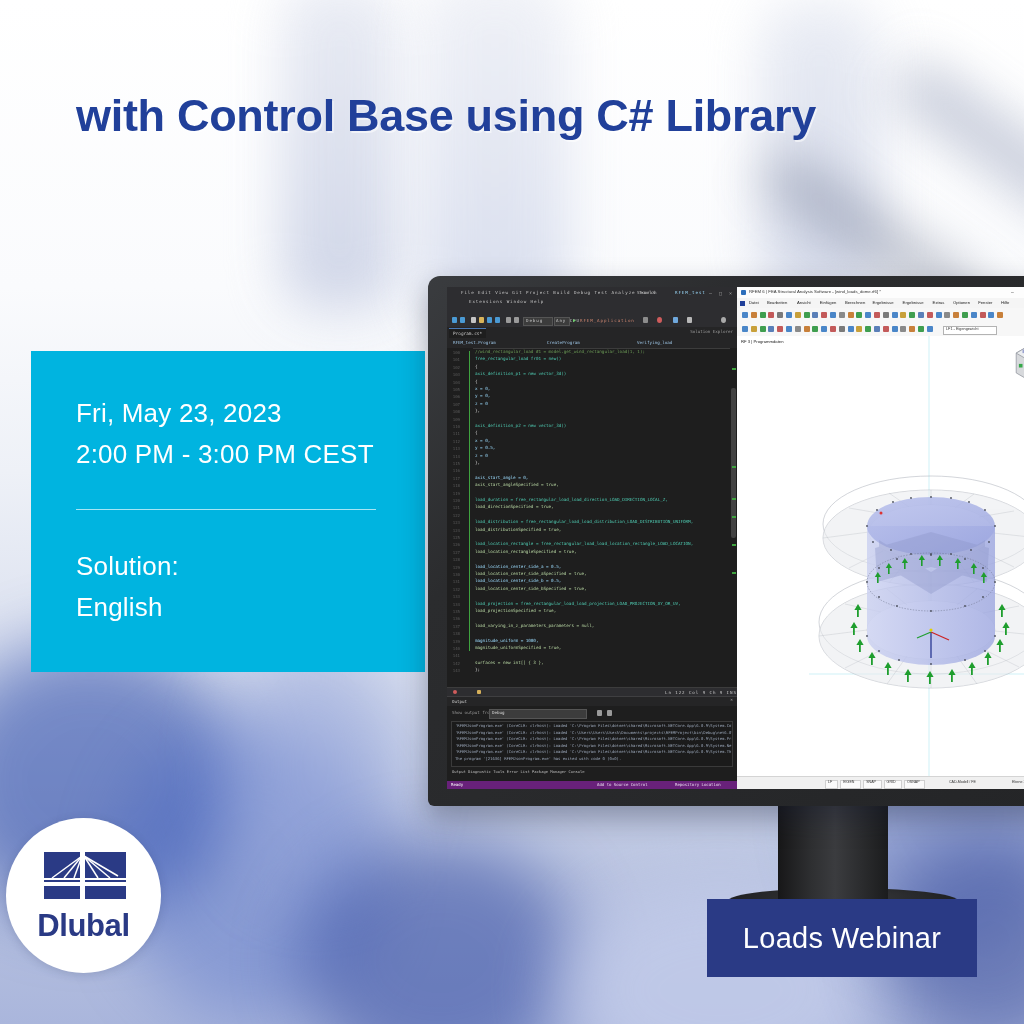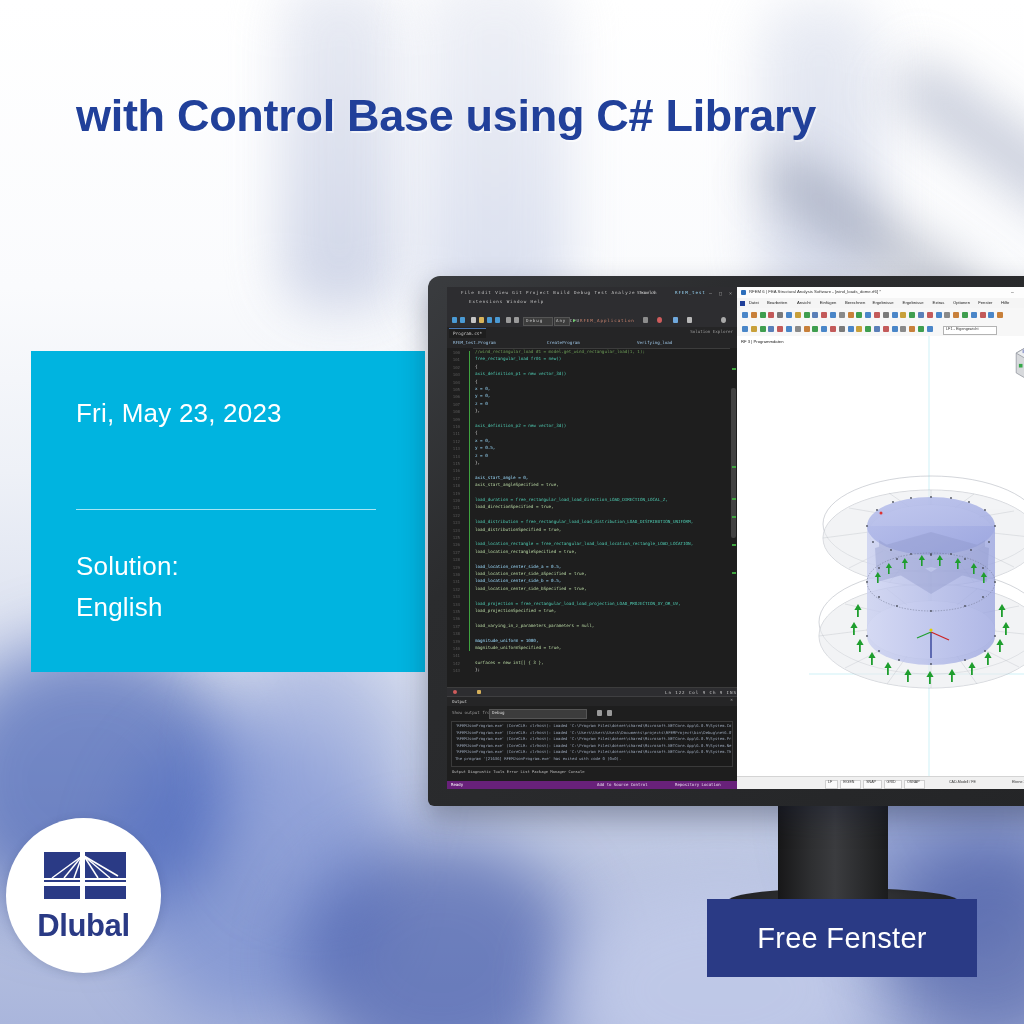--- a/index.html
+++ b/index.html
@@ -149,20 +149,21 @@
     <div class="bgfig" style="left:750px;top:220px;width:250px;height:34px;background:#5a6480;opacity:.5;transform:rotate(34deg);border-radius:8px;"></div>
   </div>
 
   <div class="title">
     <span class="l2">with Control Base using C# Library</span>
   </div>
 
   <div class="infobox">
     <div class="ib-date">
       <div>Fri, May 23, 2023</div>
+      <div>2:00 PM - 3:00 PM CEST</div>
     </div>
     <div class="ib-rule"></div>
     <div class="ib-langlbl">Solution:</div>
     <div class="ib-lang">English</div>
   </div>
 
   <div class="monitor">
     <div class="mon-foot"></div>
     <div class="mon-neck"></div>
     <div class="mon-bezel"></div>
@@ -674,21 +675,21 @@
             <span class="sseg" style="left: 146.6px; width: 16.4px;"></span>
             <span class="ssegt" style="left: 149.6px;">GRID</span>
             <span class="sseg" style="left: 167px; width: 19px;"></span>
             <span class="ssegt" style="left: 170px;">OSNAP</span>
           </div>
       </div>
     </div>
   </div>
 
   <div class="webinar">
-    <span>Free Fenster</span>
+    <span>Loads Webinar</span>
   </div>
 
   <div class="logo">
     <svg class="logo-mark" viewBox="0 0 82 50">
       <rect x="0" y="0" width="82" height="30" fill="#2A3A85"></rect>
       <rect x="0" y="34" width="82" height="13" fill="#2A3A85"></rect>
       <rect x="36" y="0" width="5" height="47" fill="#ffffff"></rect>
       <g stroke="#ffffff" stroke-width="1.5" fill="none">
         <line x1="38" y1="4" x2="8" y2="26"></line>
         <line x1="38" y1="4" x2="20" y2="26"></line>

